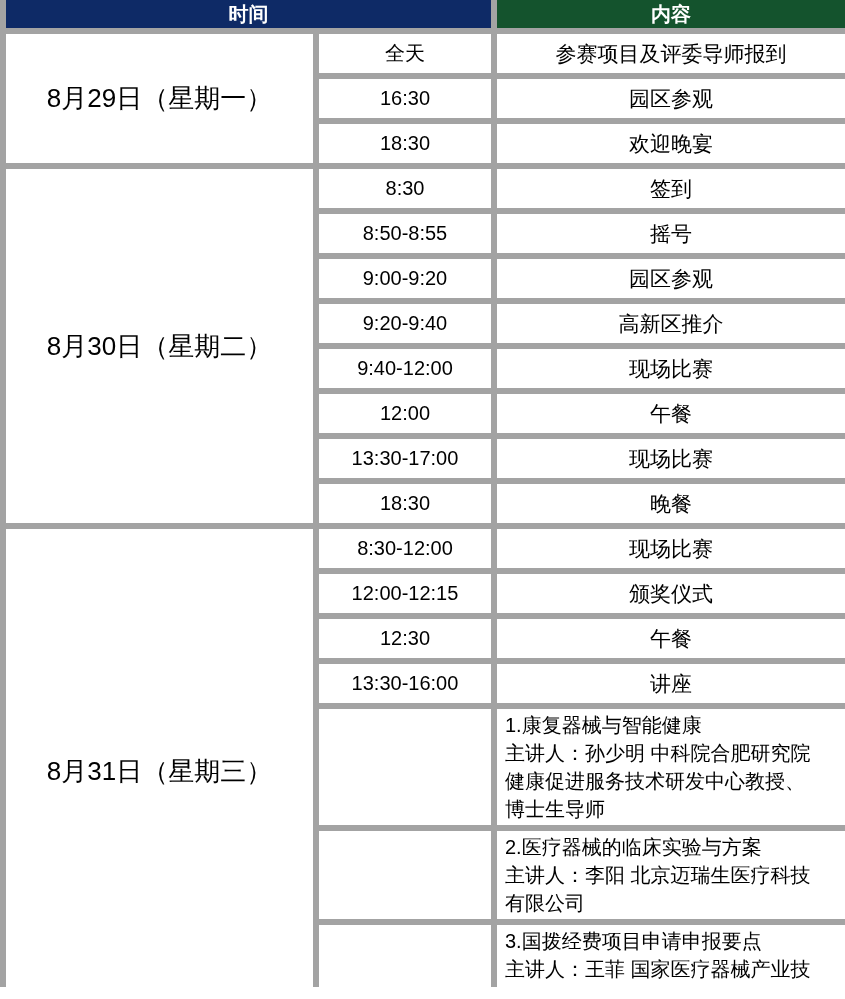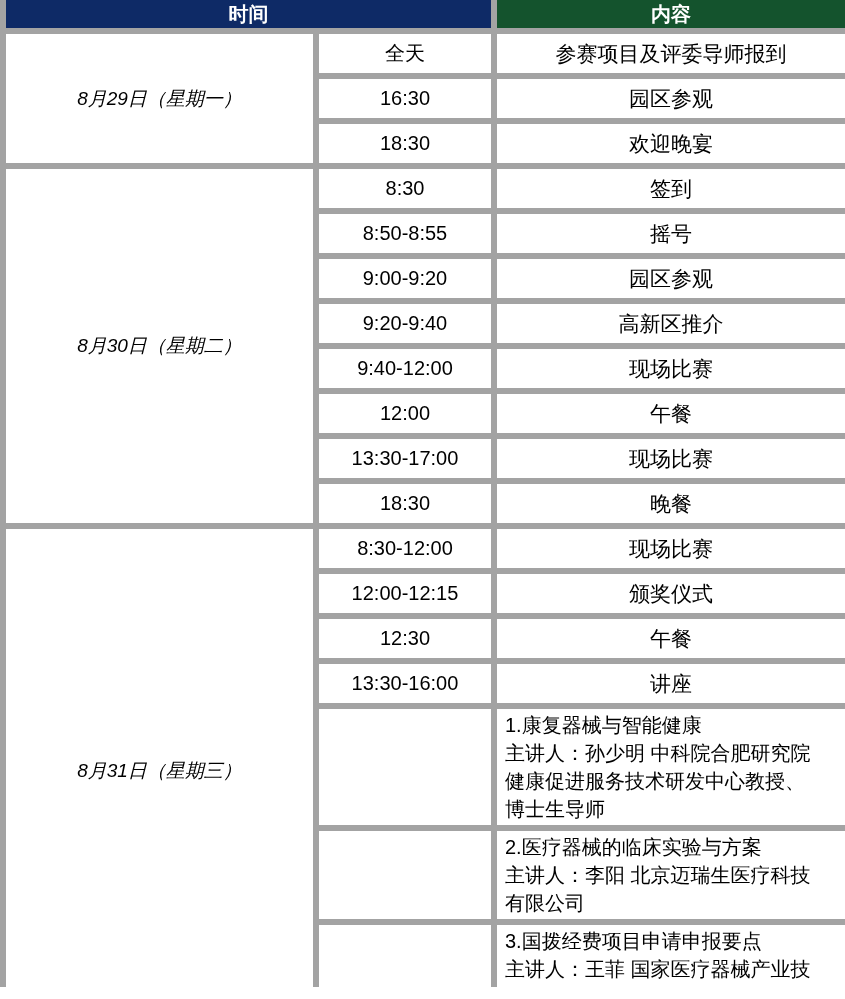--- a/index.html
+++ b/index.html
@@ -39,21 +39,21 @@
   }
   thead tr { height: 31px; }
   thead th {
     border-top: 0;
     font-weight: bold;
     font-size: 20px;
   }
   tbody tr { height: 45px; }
   tr.section-start td { border-top: 3px solid #000; margin-top: 38px; }
 
-  td.date-cell { font-size: 19px; font-style: italic; }
+  td.date-cell { font-size: 26px; }
   td.time-cell { font-size: 20px; }
   td.content-cell { font-size: 21px; }
 
   td.lecture-cell {
     text-align: left;
     vertical-align: middle;
     white-space: pre-line;
     line-height: 28px;
     padding: 2px 22px 2px 8px;
     font-size: 20px;

